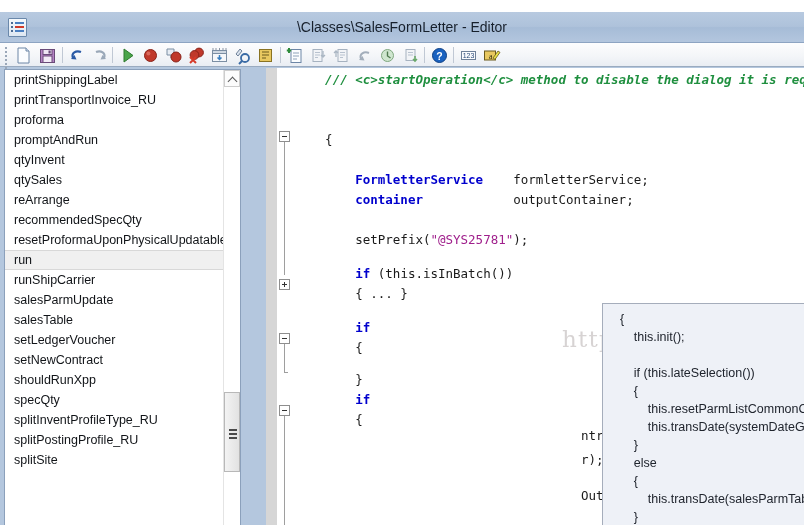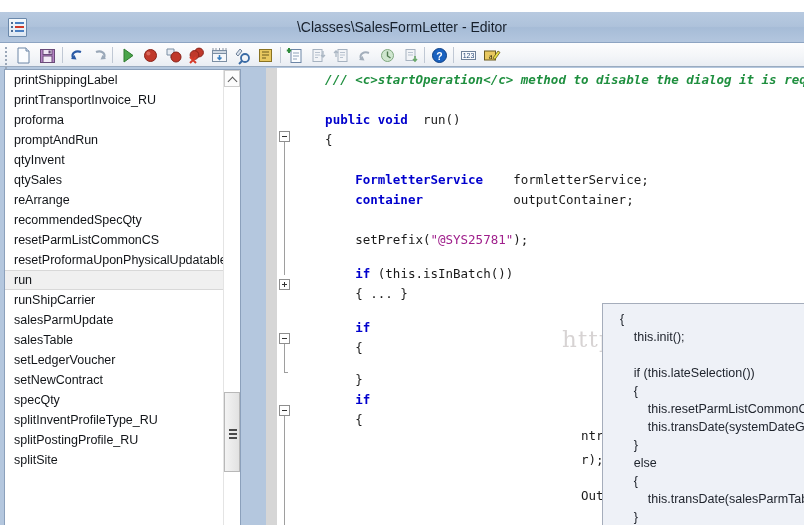--- a/index.html
+++ b/index.html
@@ -388,28 +388,28 @@
   <div class="leftpanel">
     <div class="list" id="method-list">
         <div class="list-item">printShippingLabel</div>
         <div class="list-item">printTransportInvoice_RU</div>
         <div class="list-item">proforma</div>
         <div class="list-item">promptAndRun</div>
         <div class="list-item">qtyInvent</div>
         <div class="list-item">qtySales</div>
         <div class="list-item">reArrange</div>
         <div class="list-item">recommendedSpecQty</div>
-        <div class="list-item">resetParmListCommonCS</div>
         <div class="list-item">resetProformaUponPhysicalUpdatable</div>
         <div class="list-item selected">run</div>
         <div class="list-item">runShipCarrier</div>
         <div class="list-item">salesParmUpdate</div>
         <div class="list-item">salesTable</div>
         <div class="list-item">setLedgerVoucher</div>
         <div class="list-item">setNewContract</div>
+        <div class="list-item">shouldRunXpp</div>
         <div class="list-item">specQty</div>
         <div class="list-item">splitInventProfileType_RU</div>
         <div class="list-item">splitPostingProfile_RU</div>
         <div class="list-item">splitSite</div>
       </div>
     <div class="vscroll">
       <div class="arrow-up"></div>
       <div class="thumb">
           <i></i>
           <i></i>
@@ -425,21 +425,20 @@
         <div class="fold-box plus" style="top: 211px;"></div>
         <div class="fold-box" style="top: 265px;"></div>
         <div class="fold-box" style="top: 337px;"></div>
         <div class="fold-line" style="top: 74px; height: 133px;"></div>
         <div class="fold-line" style="top: 276px; height: 28px;"></div>
         <div class="fold-line" style="top: 348px; height: 125px;"></div>
         <div class="fold-tick" style="top: 304px;"></div>
       </div>
     <div class="codearea" id="code-area">
         <div class="cline" style="top: 2px;"><span class="cmt">    /// &lt;c&gt;startOperation&lt;/c&gt; method to disable the dialog it is required.</span></div>
-        <div class="cline" style="top: 42px;"><span class="kw">    public void</span><span class="pln">  run()</span></div>
         <div class="cline" style="top: 62px;"><span class="pln">    {</span></div>
         <div class="cline" style="top: 82px;"><span class="pln"></span></div>
         <div class="cline" style="top: 102px;"><span class="kw">        FormletterService</span><span class="pln">    formletterService;</span></div>
         <div class="cline" style="top: 122px;"><span class="kw">        container</span><span class="pln">            outputContainer;</span></div>
         <div class="cline" style="top: 142px;"><span class="pln"></span></div>
         <div class="cline" style="top: 162px;"><span class="pln">        setPrefix(</span><span class="str">"@SYS25781"</span><span class="pln">);</span></div>
         <div class="cline" style="top: 182px;"><span class="pln"></span></div>
         <div class="cline" style="top: 196px;"><span class="pln">        </span><span class="kw">if</span><span class="pln"> (this.isInBatch())</span></div>
         <div class="cline" style="top: 216px;"><span class="pln">        { ... }</span></div>
         <div class="cline" style="top: 236px;"><span class="pln"></span></div>

